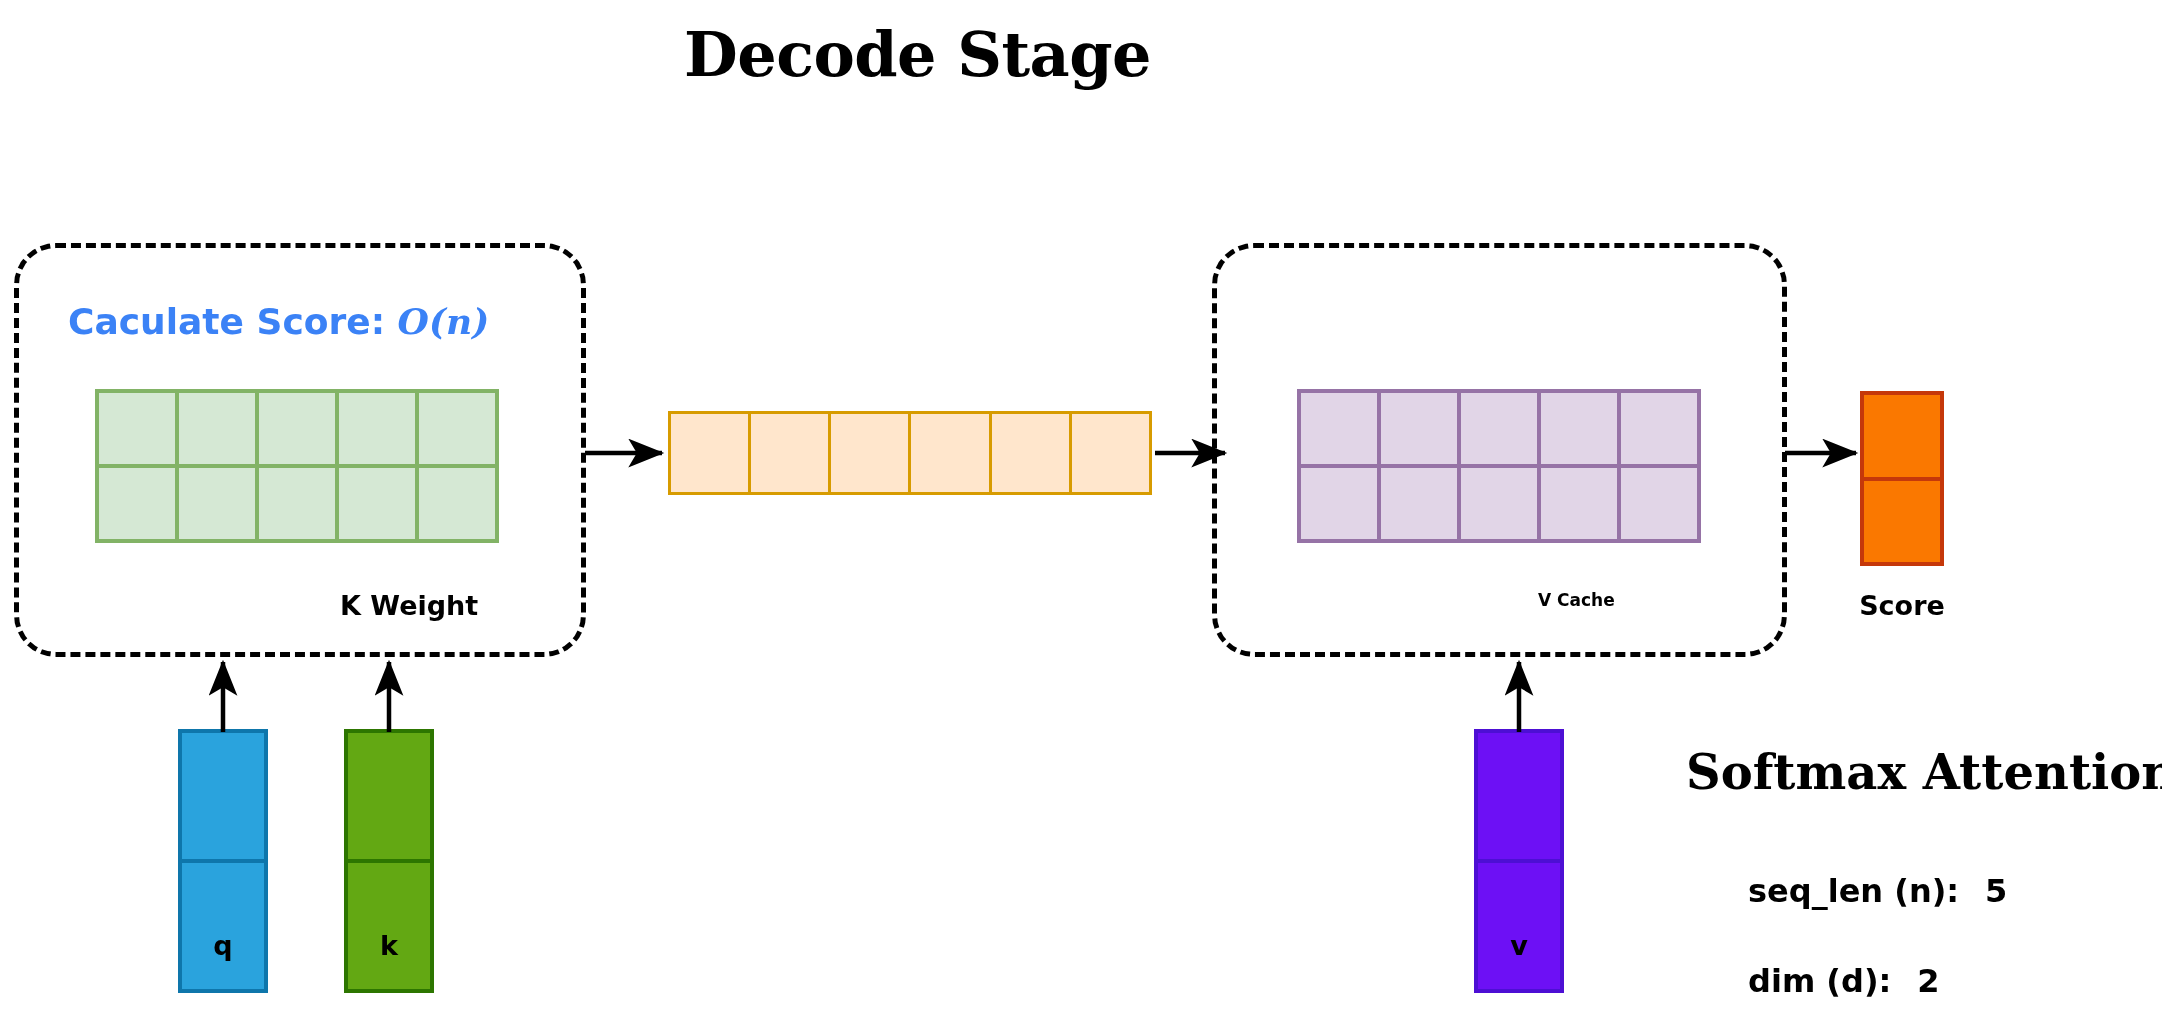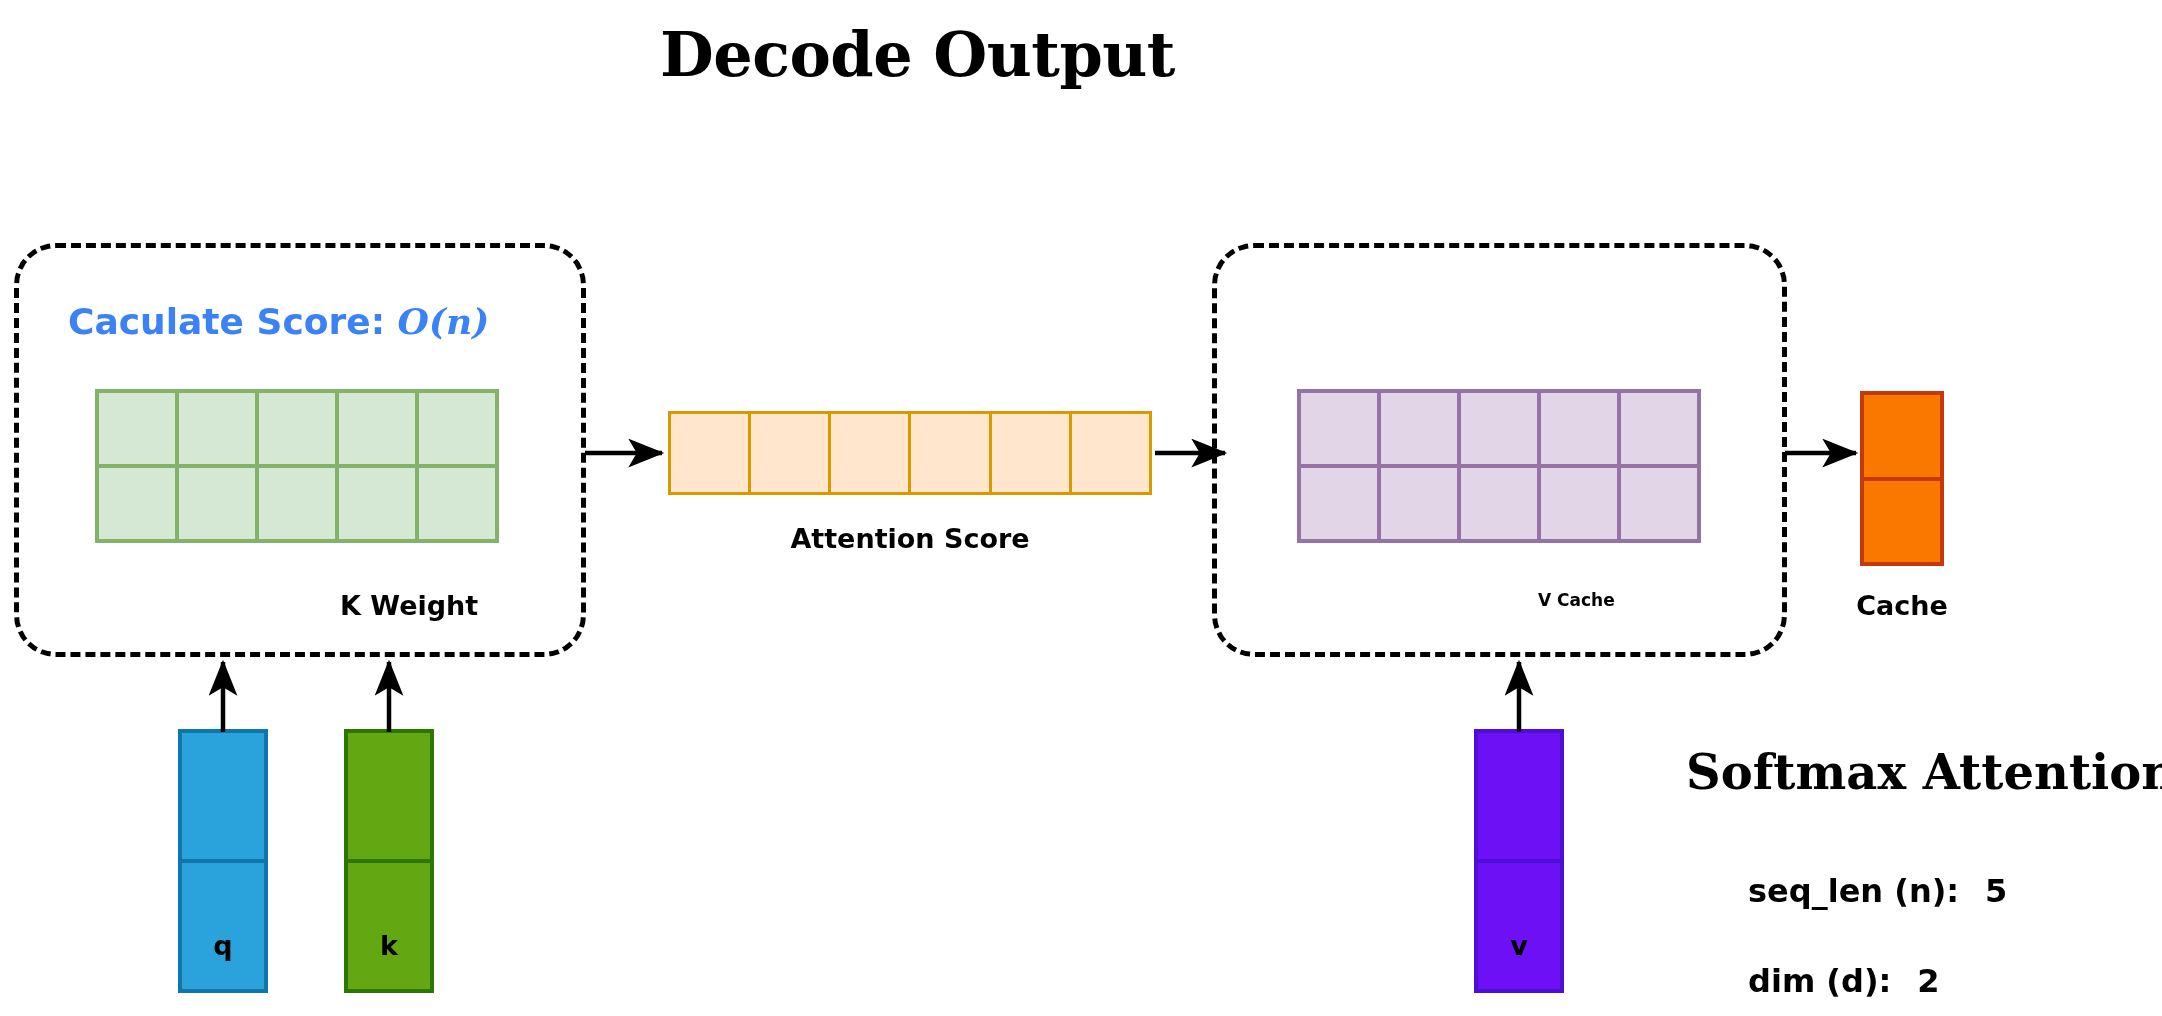--- a/index.html
+++ b/index.html
@@ -205,21 +205,21 @@
     left: 0; top: 0;
     width: 2162px; height: 1016px;
     pointer-events: none;
   }
 </style>
 </head>
 <body>
 
 <div class="stage">
 
-  <div class="main-title">Decode Output</div>
+  <div class="main-title">Decode Stage</div>
 
   <div class="dashed-box" id="box-score"></div>
   <div class="box-heading" id="heading-score"><span>Caculate Score: </span><span class="bigo">O(n)</span></div>
 
   <div class="grid" id="grid-kcache">
     <div class="cell"></div>
     <div class="cell"></div>
     <div class="cell"></div>
     <div class="cell"></div>
     <div class="cell"></div>
@@ -232,21 +232,20 @@
   <div class="caption" id="label-kcache">K Weight</div>
 
   <div class="grid" id="grid-attn">
     <div class="cell"></div>
     <div class="cell"></div>
     <div class="cell"></div>
     <div class="cell"></div>
     <div class="cell"></div>
     <div class="cell"></div>
   </div>
-  <div class="caption" id="label-attn">Attention Score</div>
 
   <div class="dashed-box" id="box-wsum"></div>
 
   <div class="grid" id="grid-vcache">
     <div class="cell"></div>
     <div class="cell"></div>
     <div class="cell"></div>
     <div class="cell"></div>
     <div class="cell"></div>
     <div class="cell"></div>
@@ -254,21 +253,21 @@
     <div class="cell"></div>
     <div class="cell"></div>
     <div class="cell"></div>
   </div>
   <div class="caption" id="label-vcache">V Cache</div>
 
   <div class="grid" id="grid-output">
     <div class="cell"></div>
     <div class="cell"></div>
   </div>
-  <div class="caption" id="label-output">Cache</div>
+  <div class="caption" id="label-output">Score</div>
 
   <div class="grid" id="grid-q">
     <div class="cell"></div>
     <div class="cell"></div>
   </div>
   <div class="caption" id="label-q">q</div>
 
   <div class="grid" id="grid-k">
     <div class="cell"></div>
     <div class="cell"></div>

